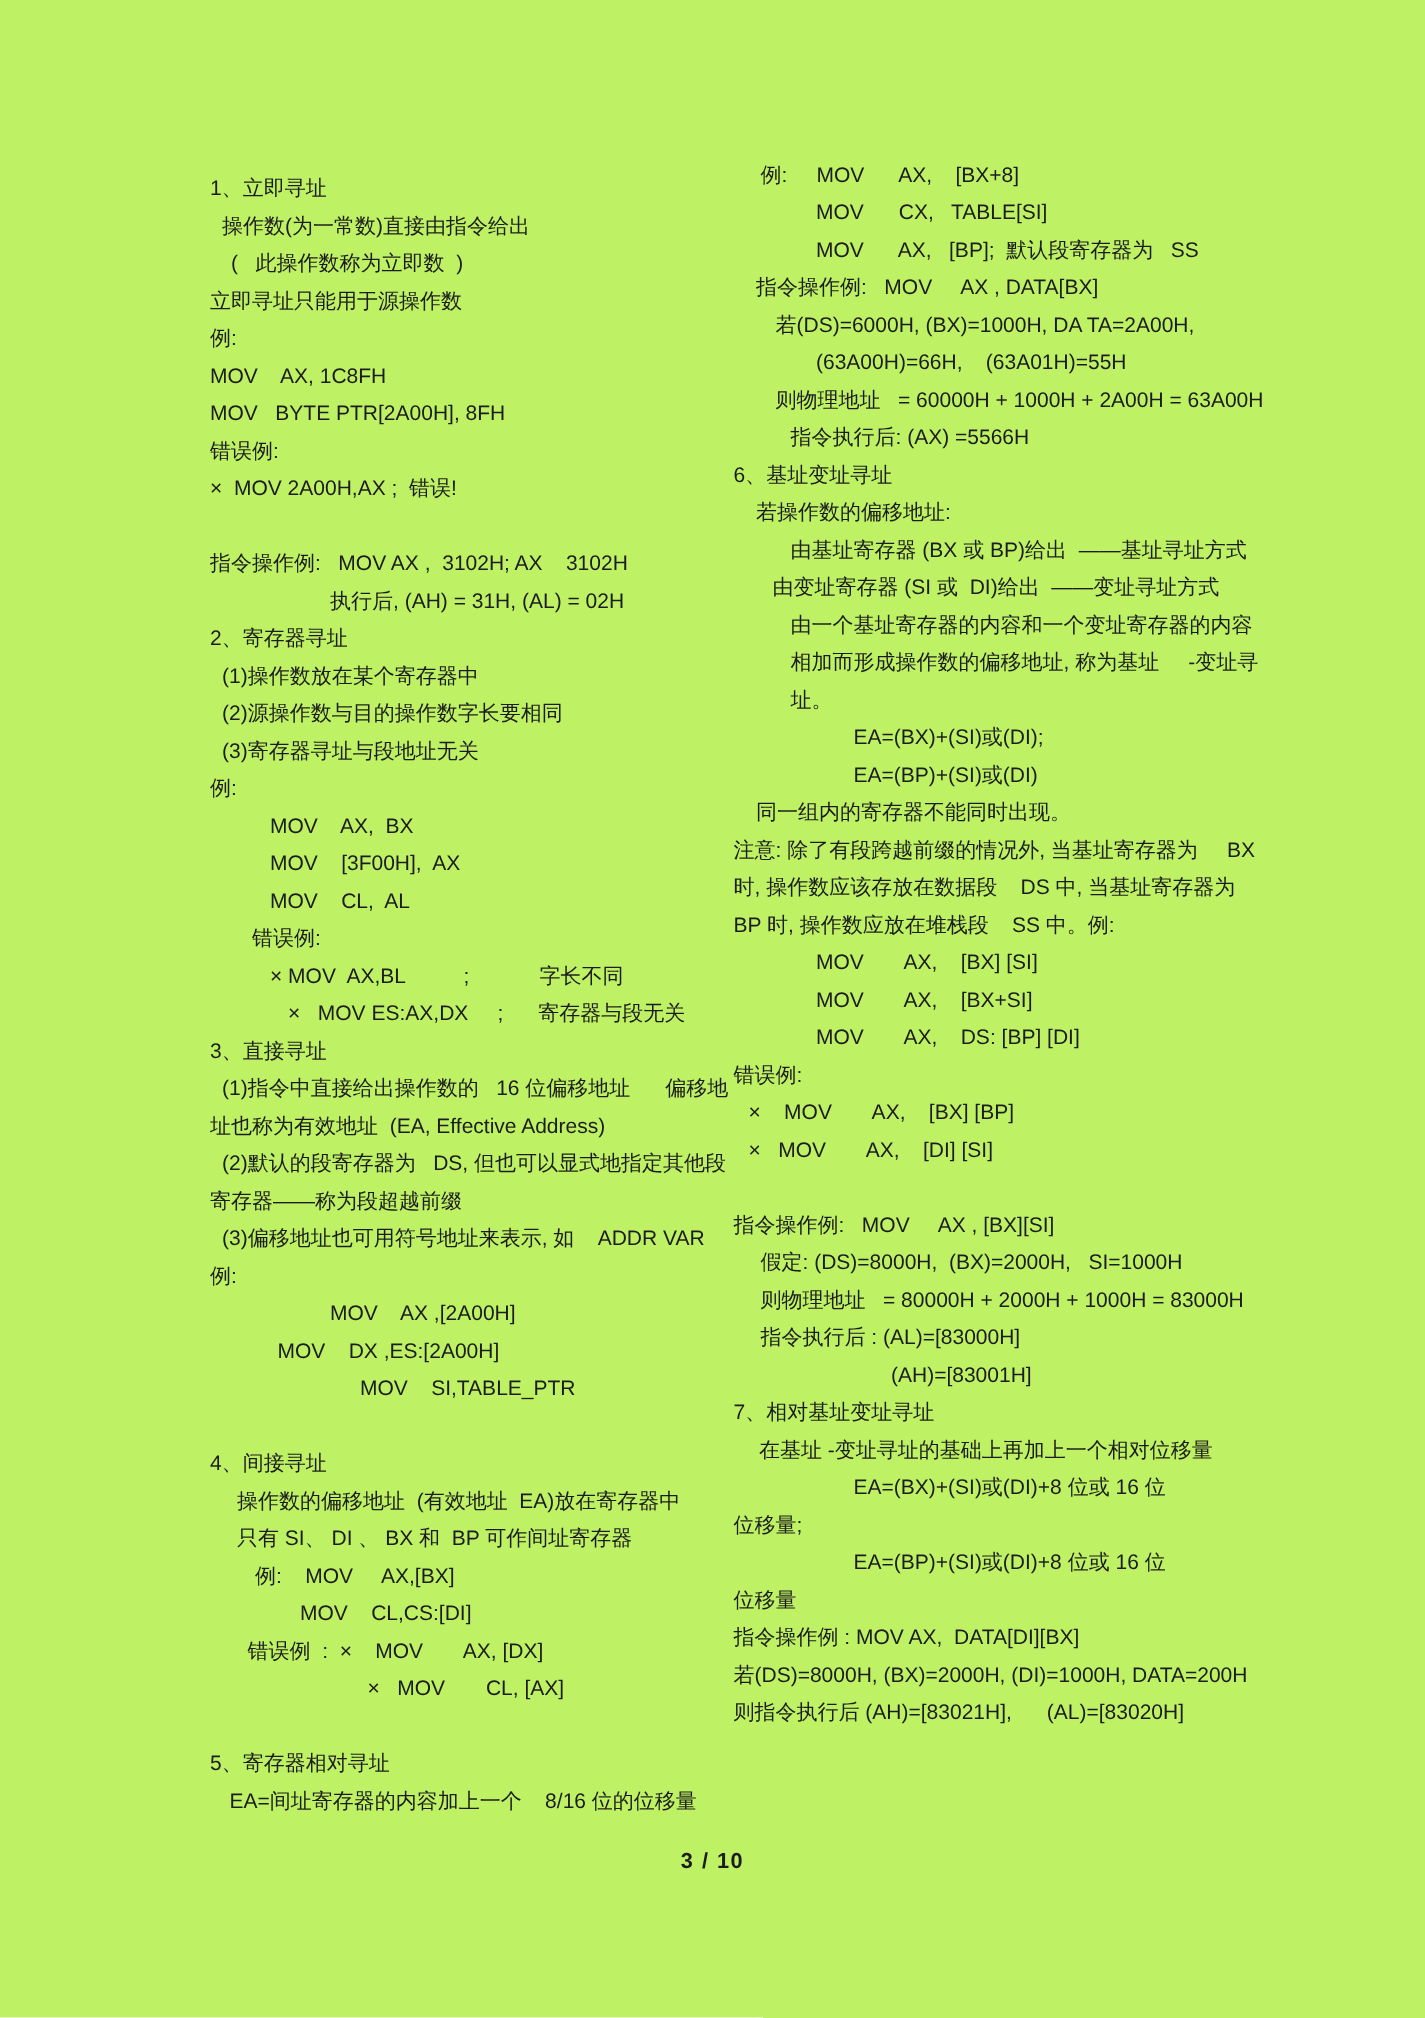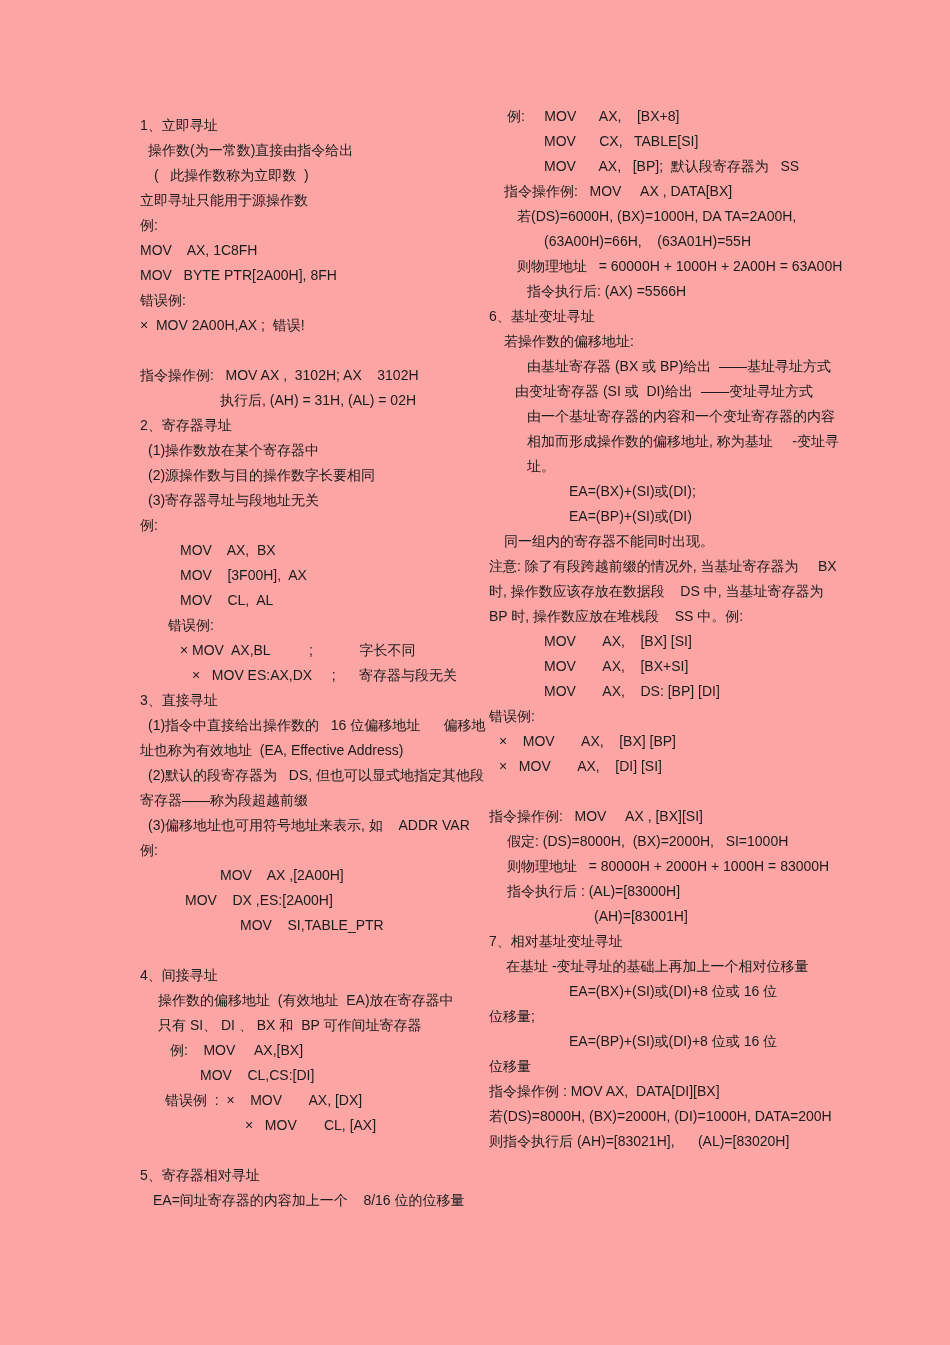--- a/index.html
+++ b/index.html
@@ -4,21 +4,21 @@
 <style>
   html, body {
     margin: 0;
     padding: 0;
     background: #ffffff;
   }
   .page {
     position: relative;
     width: 950px;
     height: 1345px;
-    background: #fca5a5;
+    background: #bef264;
     font-family: "Liberation Sans", sans-serif;
     color: #1c1c1c;
     overflow: hidden;
   }
   .col {
     position: absolute;
     font-size: 14px;
     line-height: 25px;
     white-space: pre;
   }
@@ -45,13 +45,14 @@
     font-weight: bold;
     letter-spacing: 1px;
   }
 </style>
 </head>
 <body>
 
 <div class="page">
   <div class="col col-left"><div class="ln">1、立即寻址</div><div class="ln" style="padding-left: 8px;">操作数(为一常数)直接由指令给出</div><div class="ln" style="padding-left: 14px;">(   此操作数称为立即数  )</div><div class="ln">立即寻址只能用于源操作数</div><div class="ln">例:</div><div class="ln">MOV    AX, 1C8FH</div><div class="ln">MOV   BYTE PTR[2A00H], 8FH</div><div class="ln">错误例:</div><div class="ln">×  MOV 2A00H,AX ;  错误!</div><div class="ln">&nbsp;</div><div class="ln">指令操作例:   MOV AX ,  3102H; AX    3102H</div><div class="ln" style="padding-left: 80px;">执行后, (AH) = 31H, (AL) = 02H</div><div class="ln">2、寄存器寻址</div><div class="ln" style="padding-left: 8px;">(1)操作数放在某个寄存器中</div><div class="ln" style="padding-left: 8px;">(2)源操作数与目的操作数字长要相同</div><div class="ln" style="padding-left: 8px;">(3)寄存器寻址与段地址无关</div><div class="ln">例:</div><div class="ln" style="padding-left: 40px;">MOV    AX,  BX</div><div class="ln" style="padding-left: 40px;">MOV    [3F00H],  AX</div><div class="ln" style="padding-left: 40px;">MOV    CL,  AL</div><div class="ln" style="padding-left: 28px;">错误例:</div><div class="ln" style="padding-left: 40px;">× MOV  AX,BL          ;            字长不同</div><div class="ln" style="padding-left: 52px;">×   MOV ES:AX,DX     ;      寄存器与段无关</div><div class="ln">3、直接寻址</div><div class="ln" style="padding-left: 8px;">(1)指令中直接给出操作数的   16 位偏移地址      偏移地</div><div class="ln">址也称为有效地址  (EA, Effective Address)</div><div class="ln" style="padding-left: 8px;">(2)默认的段寄存器为   DS, 但也可以显式地指定其他段</div><div class="ln">寄存器——称为段超越前缀</div><div class="ln" style="padding-left: 8px;">(3)偏移地址也可用符号地址来表示, 如    ADDR VAR</div><div class="ln">例:</div><div class="ln" style="padding-left: 80px;">MOV    AX ,[2A00H]</div><div class="ln" style="padding-left: 45px;">MOV    DX ,ES:[2A00H]</div><div class="ln" style="padding-left: 100px;">MOV    SI,TABLE_PTR</div><div class="ln">&nbsp;</div><div class="ln">4、间接寻址</div><div class="ln" style="padding-left: 18px;">操作数的偏移地址  (有效地址  EA)放在寄存器中</div><div class="ln" style="padding-left: 18px;">只有 SI、 DI 、 BX 和  BP 可作间址寄存器</div><div class="ln" style="padding-left: 30px;">例:    MOV     AX,[BX]</div><div class="ln" style="padding-left: 60px;">MOV    CL,CS:[DI]</div><div class="ln" style="padding-left: 25px;">错误例  :  ×    MOV       AX, [DX]</div><div class="ln" style="padding-left: 105px;">×   MOV       CL, [AX]</div><div class="ln">&nbsp;</div><div class="ln">5、寄存器相对寻址</div><div class="ln" style="padding-left: 13px;">EA=间址寄存器的内容加上一个    8/16 位的位移量</div></div>
   <div class="col col-right"><div class="ln" style="padding-left: 18px;">例:     MOV      AX,    [BX+8]</div><div class="ln" style="padding-left: 55px;">MOV      CX,   TABLE[SI]</div><div class="ln" style="padding-left: 55px;">MOV      AX,   [BP];  默认段寄存器为   SS</div><div class="ln" style="padding-left: 15px;">指令操作例:   MOV     AX , DATA[BX]</div><div class="ln" style="padding-left: 28px;">若(DS)=6000H, (BX)=1000H, DA TA=2A00H,</div><div class="ln" style="padding-left: 55px;">(63A00H)=66H,    (63A01H)=55H</div><div class="ln" style="padding-left: 28px;">则物理地址   = 60000H + 1000H + 2A00H = 63A00H</div><div class="ln" style="padding-left: 38px;">指令执行后: (AX) =5566H</div><div class="ln">6、基址变址寻址</div><div class="ln" style="padding-left: 15px;">若操作数的偏移地址:</div><div class="ln" style="padding-left: 38px;">由基址寄存器 (BX 或 BP)给出  ——基址寻址方式</div><div class="ln" style="padding-left: 26px;">由变址寄存器 (SI 或  DI)给出  ——变址寻址方式</div><div class="ln" style="padding-left: 38px;">由一个基址寄存器的内容和一个变址寄存器的内容</div><div class="ln" style="padding-left: 38px;">相加而形成操作数的偏移地址, 称为基址     -变址寻</div><div class="ln" style="padding-left: 38px;">址。</div><div class="ln" style="padding-left: 80px;">EA=(BX)+(SI)或(DI);</div><div class="ln" style="padding-left: 80px;">EA=(BP)+(SI)或(DI)</div><div class="ln" style="padding-left: 15px;">同一组内的寄存器不能同时出现。</div><div class="ln">注意: 除了有段跨越前缀的情况外, 当基址寄存器为     BX</div><div class="ln">时, 操作数应该存放在数据段    DS 中, 当基址寄存器为</div><div class="ln">BP 时, 操作数应放在堆栈段    SS 中。例:</div><div class="ln" style="padding-left: 55px;">MOV       AX,    [BX] [SI]</div><div class="ln" style="padding-left: 55px;">MOV       AX,    [BX+SI]</div><div class="ln" style="padding-left: 55px;">MOV       AX,    DS: [BP] [DI]</div><div class="ln">错误例:</div><div class="ln" style="padding-left: 10px;">×    MOV       AX,    [BX] [BP]</div><div class="ln" style="padding-left: 10px;">×   MOV       AX,    [DI] [SI]</div><div class="ln">&nbsp;</div><div class="ln">指令操作例:   MOV     AX , [BX][SI]</div><div class="ln" style="padding-left: 18px;">假定: (DS)=8000H,  (BX)=2000H,   SI=1000H</div><div class="ln" style="padding-left: 18px;">则物理地址   = 80000H + 2000H + 1000H = 83000H</div><div class="ln" style="padding-left: 18px;">指令执行后 : (AL)=[83000H]</div><div class="ln" style="padding-left: 105px;">(AH)=[83001H]</div><div class="ln">7、相对基址变址寻址</div><div class="ln" style="padding-left: 17px;">在基址 -变址寻址的基础上再加上一个相对位移量</div><div class="ln" style="padding-left: 80px;">EA=(BX)+(SI)或(DI)+8 位或 16 位</div><div class="ln">位移量;</div><div class="ln" style="padding-left: 80px;">EA=(BP)+(SI)或(DI)+8 位或 16 位</div><div class="ln">位移量</div><div class="ln">指令操作例 : MOV AX,  DATA[DI][BX]</div><div class="ln">若(DS)=8000H, (BX)=2000H, (DI)=1000H, DATA=200H</div><div class="ln">则指令执行后 (AH)=[83021H],      (AL)=[83020H]</div></div>
+  <div class="page-footer">3 / 10</div>
 </div>
 
 </body></html>

